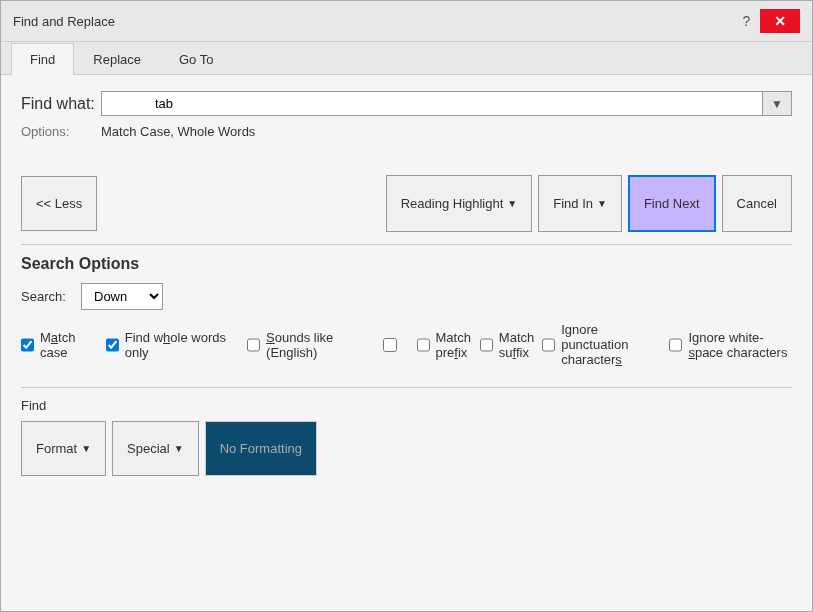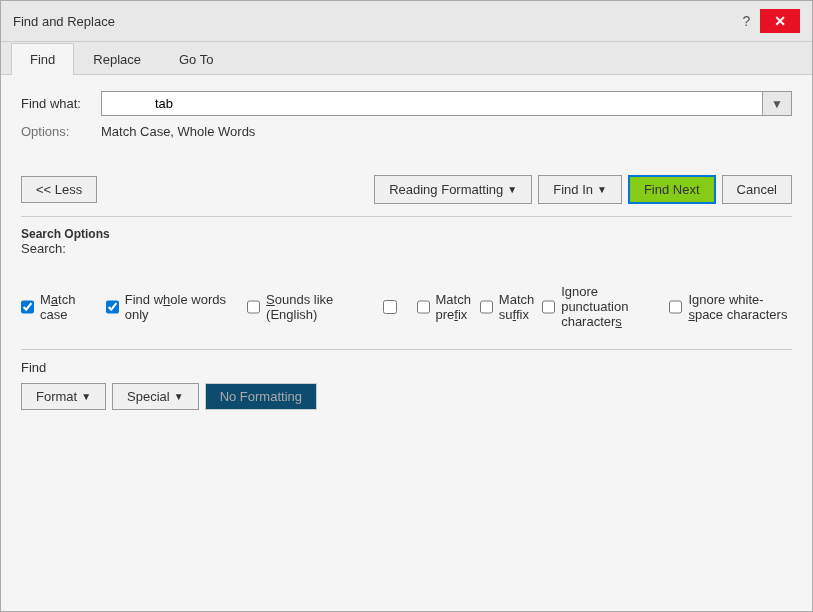--- a/index.html
+++ b/index.html
@@ -84,21 +84,21 @@
     .dialog-body {
       padding: 16px 20px;
     }
     .form-row {
       display: flex;
       align-items: center;
       margin-bottom: 8px;
     }
     .form-label {
       width: 80px;
-      font-size: 13px;
+      font-size: 16px;
       color: #333;
       flex-shrink: 0;
     }
     .find-input-wrapper {
       display: flex;
       flex: 1;
       border: 1px solid #999;
       background: white;
       padding-left: 45px;
     }
@@ -138,48 +138,49 @@
       display: flex;
       align-items: center;
       justify-content: space-between;
       margin-bottom: 12px;
     }
     .button-row-right {
       display: flex;
       gap: 6px;
     }
     .btn {
-      padding: 5px 14px;
+      padding: 19px 14px;
       font-size: 13px;
       border: 1px solid #999;
       background: #f0f0f0;
       cursor: pointer;
       color: #333;
     }
     .btn-primary {
       border: 2px solid #0078d7;
-      background: #84cc16;
+      background: #c4b5fd;
     }
     .btn-dropdown {
       display: flex;
       align-items: center;
       gap: 4px;
     }
     .btn-dropdown .arrow { font-size: 10px; }
     .section-title {
-      font-size: 12px;
+      font-size: 16px;
       font-weight: bold;
       color: #333;
+      margin-bottom: 10px;
       border-top: 1px solid #ccc;
       padding-top: 10px;
     }
     .search-row {
       display: flex;
       align-items: center;
-      margin-bottom: 28px;
+      margin-bottom: 12px;
     }
     .search-label {
       width: 60px;
       font-size: 13px;
       color: #333;
     }
     .search-select-wrapper {
       display: flex;
       align-items: center;
       border: 1px solid #999;
@@ -284,40 +285,47 @@
     </div>
 
     <div class="spacer"></div>
 
     <div class="button-row">
       <button class="btn">
         <span>&lt;&lt; Less</span>
       </button>
       <div class="button-row-right">
         <button class="btn btn-dropdown">
-          <span>Reading Formatting</span>
+          <span>Reading Highlight</span>
           <span class="arrow">▼</span>
         </button>
         <button class="btn btn-dropdown">
           <span>Find In</span>
           <span class="arrow">▼</span>
         </button>
         <button class="btn btn-primary">
           <span>Find Next</span>
         </button>
         <button class="btn">
           <span>Cancel</span>
         </button>
       </div>
     </div>
 
     <div class="section-title">Search Options</div>
 
     <div class="search-row">
       <span class="search-label">Search:</span>
+      <div class="search-select-wrapper">
+        <select class="search-select">
+          <option value="down">Down</option>
+          <option value="up">Up</option>
+          <option value="all">All</option>
+        </select>
+      </div>
     </div>
 
     <div class="checkboxes-area">
 
       <div class="checkboxes-col">
         <div class="checkbox-row">
           <input type="checkbox" id="match_case" checked="" style="">
           <label class="checkbox-label" for="match_case">M<u>a</u>tch case</label>
         </div>
         <div class="checkbox-row">

